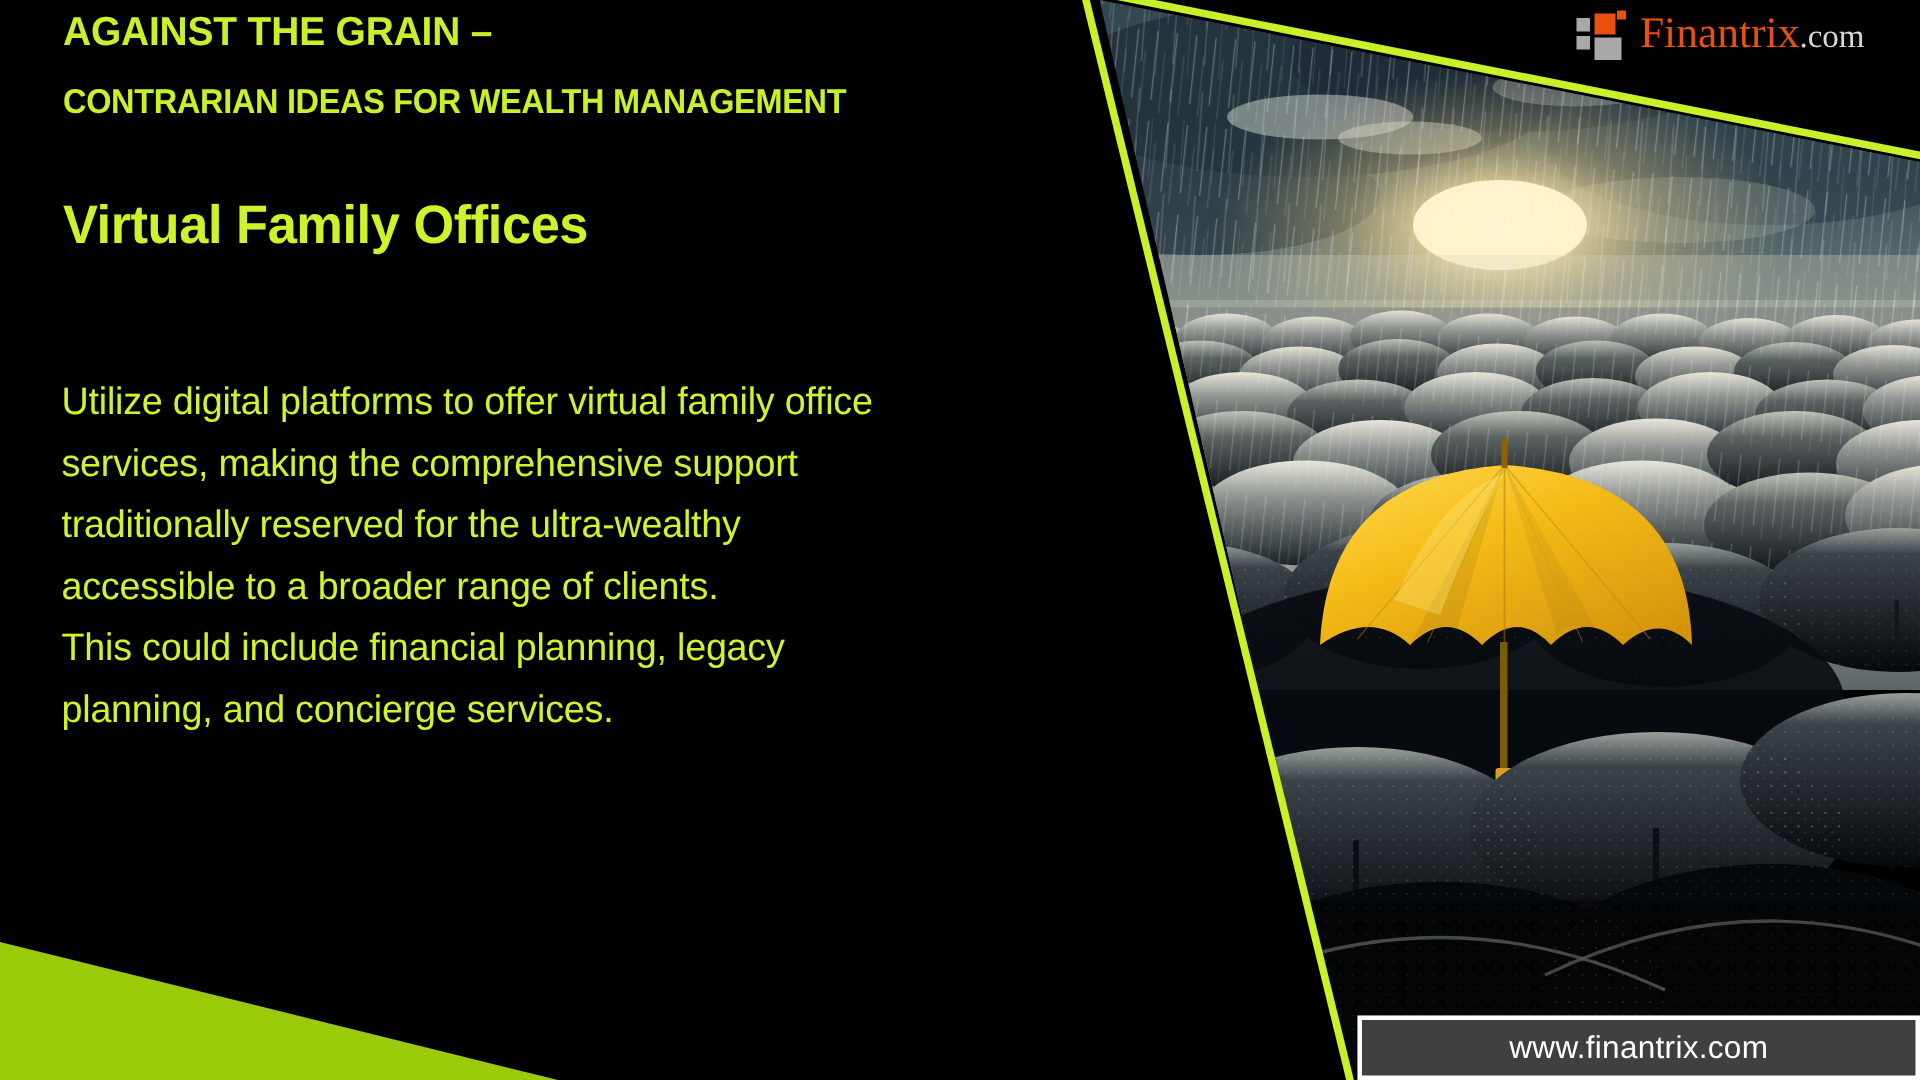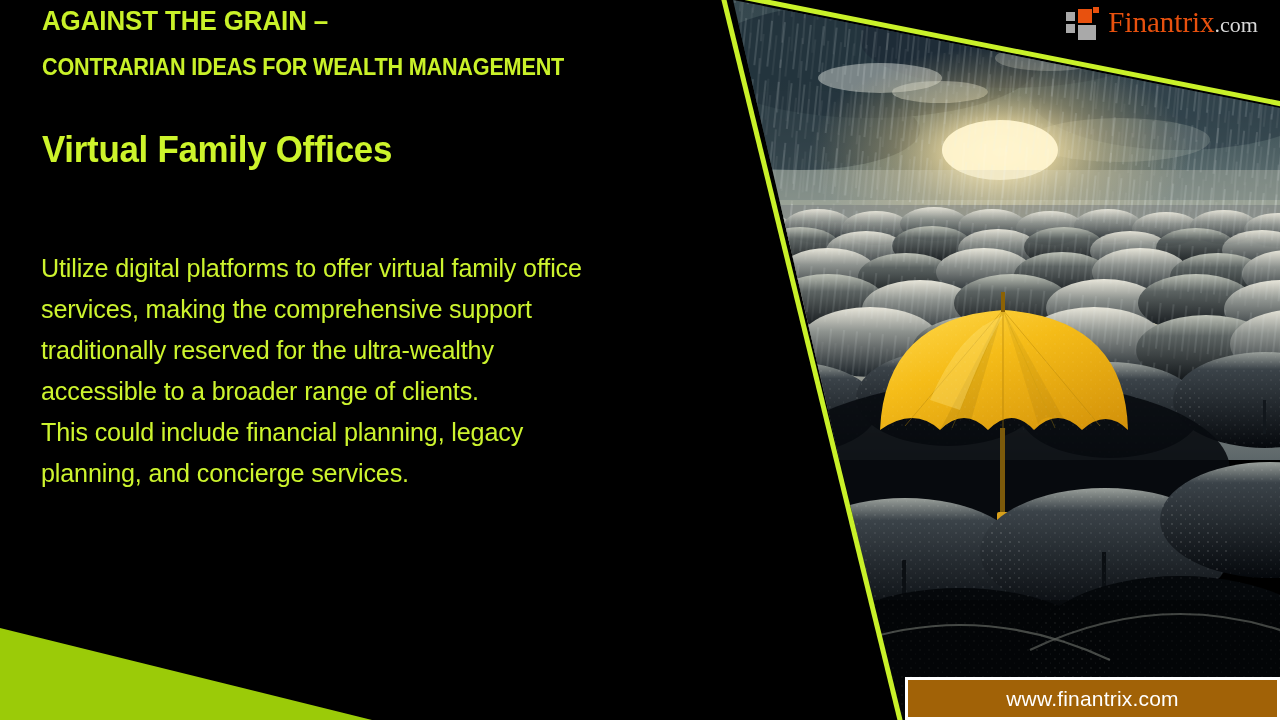--- a/index.html
+++ b/index.html
@@ -89,21 +89,21 @@
     left: 0; top: 0;
     width: 1280px; height: 720px;
     z-index: 20;
     pointer-events: none;
   }
   .art-panel svg { display: block; }
 
   
   .logo {
     position: absolute;
-    right: 22px; top: 7px;
+    right: 37px; top: 7px;
     z-index: 40;
     display: flex;
     align-items: center;
     gap: 9px;
   }
   .logo-mark {
     position: relative;
     width: 33px; height: 31px;
     flex: 0 0 auto;
   }
@@ -120,21 +120,21 @@
     white-space: nowrap;
   }
   .logo-word .brand { color: #E8510E; font-weight: normal; }
   .logo-word .tld   { color: #D7D7D7; font-size: 22px; }
 
   
   .footer-box {
     position: absolute;
     left: 905px; top: 677px;
     width: 375px; height: 43px;
-    background: #a16207;
+    background: #404040;
     border: 3px solid #FFFFFF;
     box-sizing: border-box;
     z-index: 45;
     display: flex;
     align-items: center;
     justify-content: center;
   }
   .footer-box span {
     color: #FFFFFF;
     font-size: 21px;

